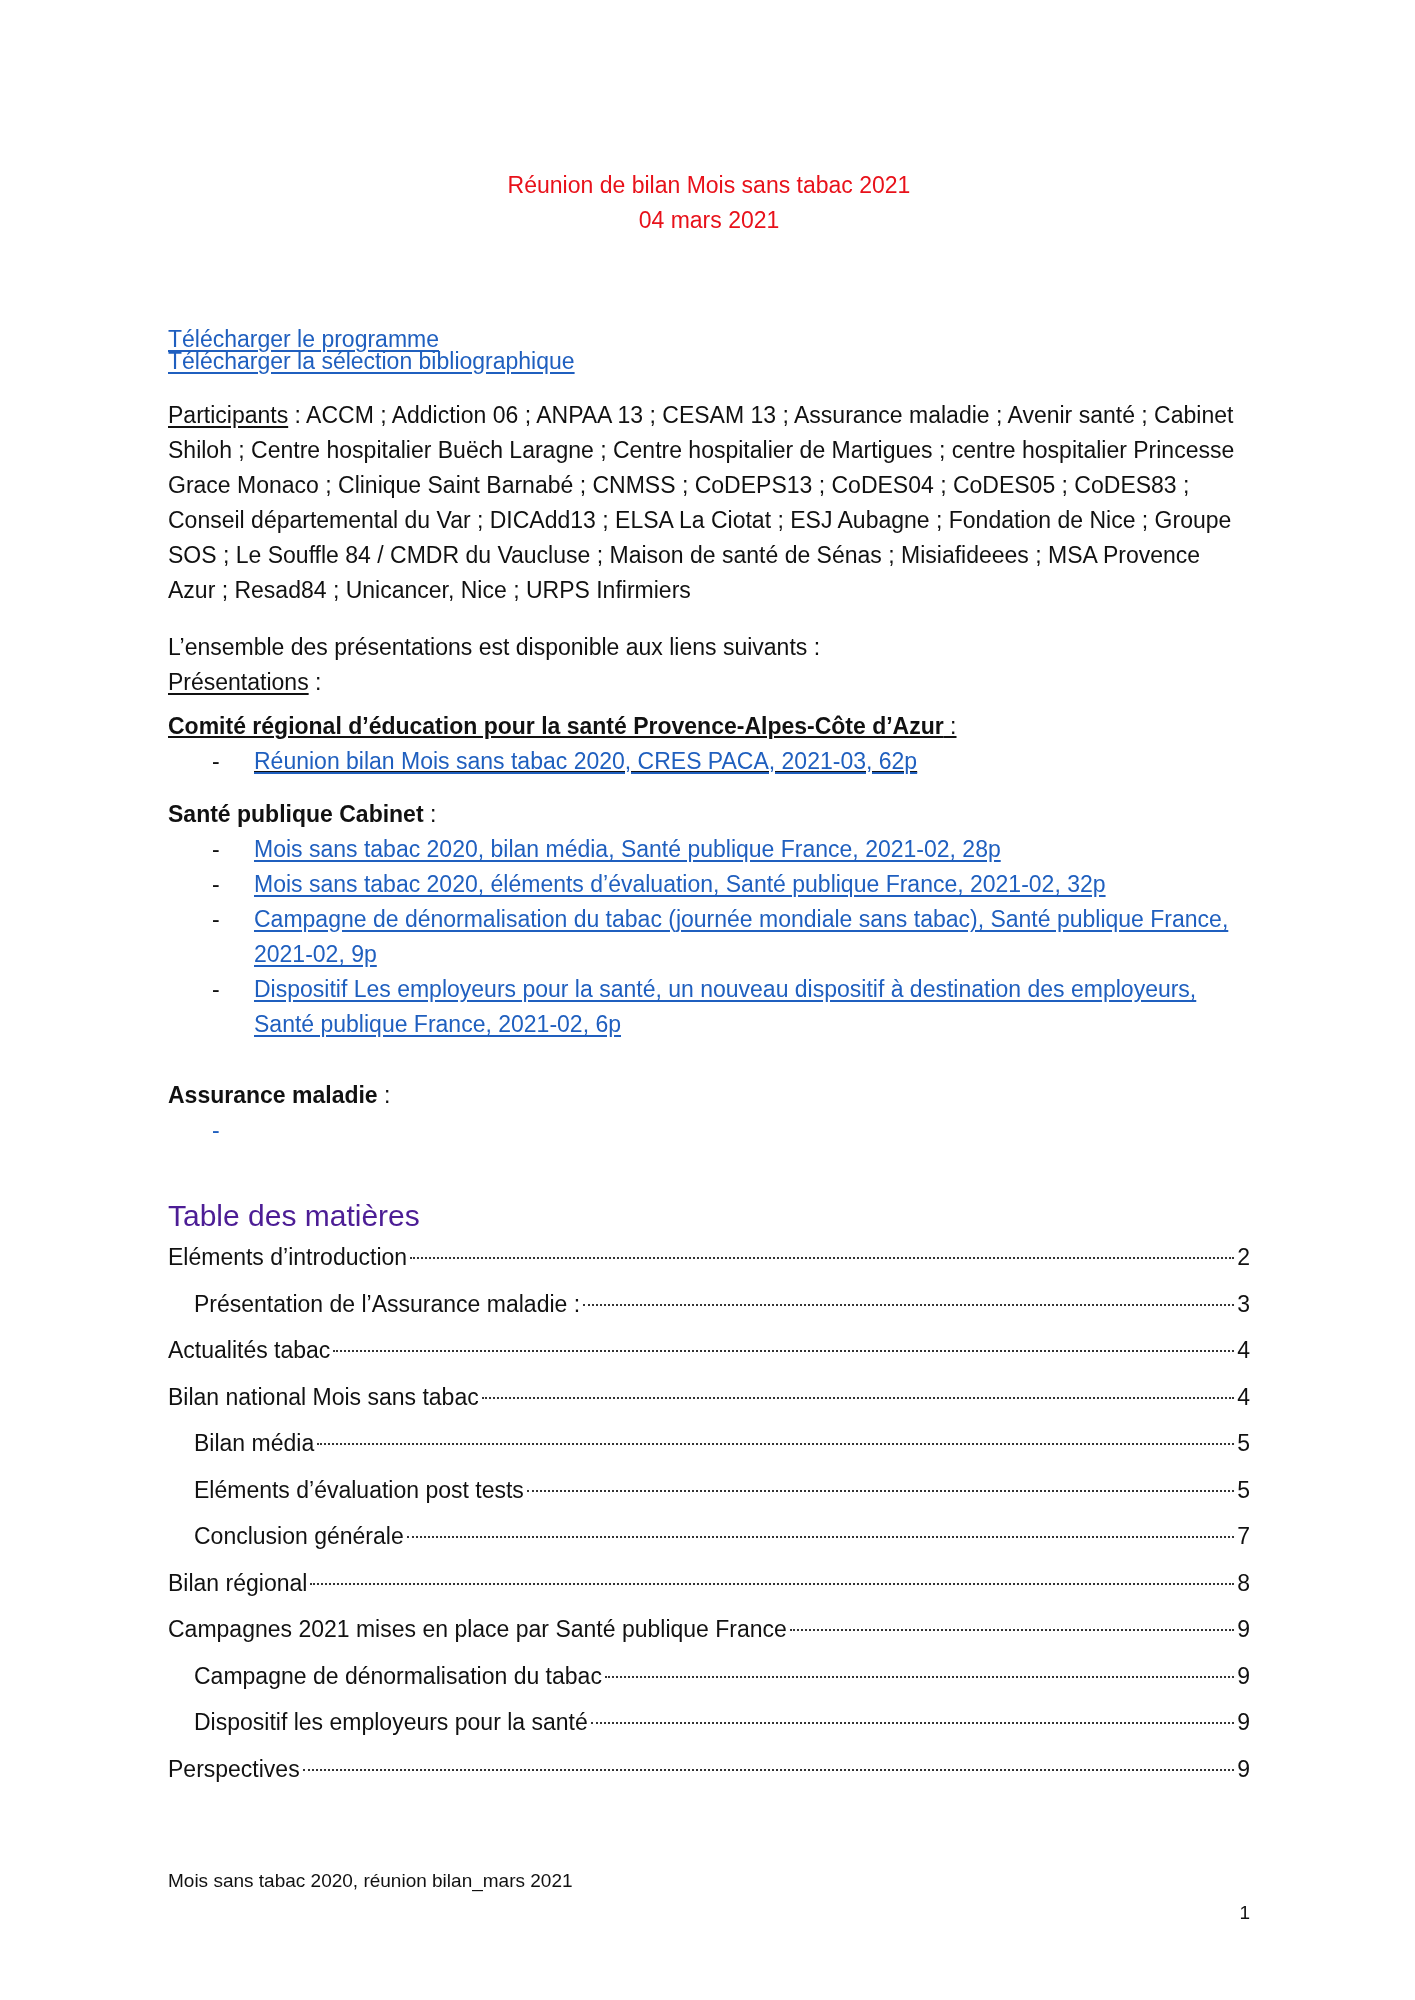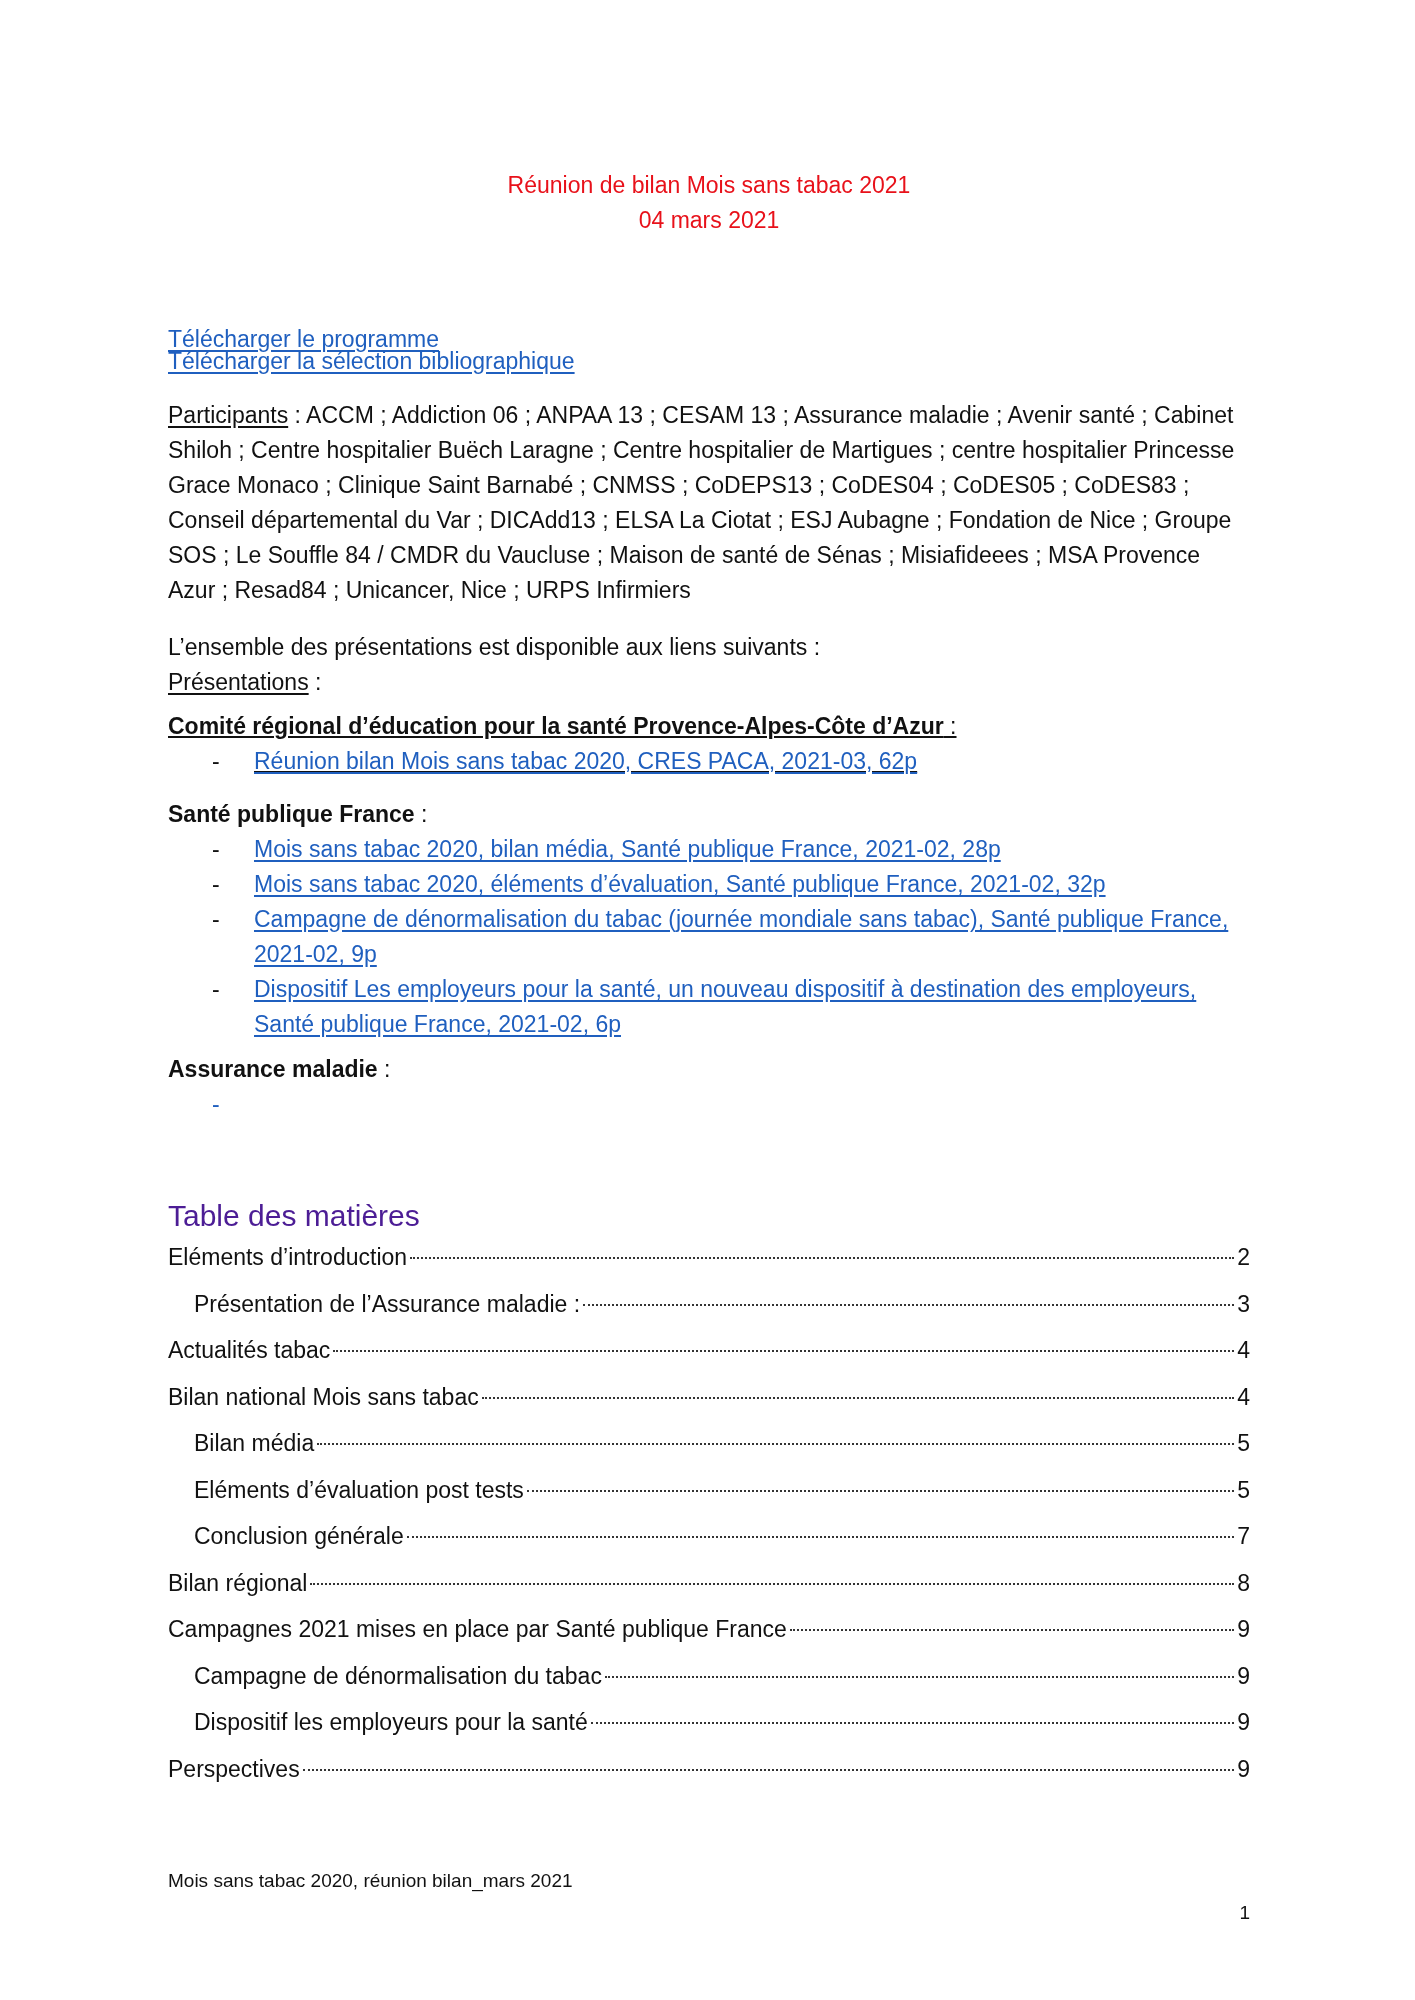--- a/index.html
+++ b/index.html
@@ -147,42 +147,42 @@
         <div><span class="b">Comité régional d’éducation pour la santé Provence-Alpes-Côte d’Azur</span><span> :</span></div>
         <ul class="list">
           <li>
             <span class="dash">-</span>
             <a class="link">Réunion bilan Mois sans tabac 2020, CRES PACA, 2021-03, 62p</a>
           </li>
         </ul>
       </div>
 
       <div style="margin-top:18px;">
-        <div><span class="b">Santé publique France</span><span> :</span></div>
+        <div><span class="b">Santé publique Cabinet</span><span> :</span></div>
         <ul class="list">
           <li>
             <span class="dash">-</span>
             <a class="link">Mois sans tabac 2020, bilan média, Santé publique France, 2021-02, 28p</a>
           </li>
           <li>
             <span class="dash">-</span>
             <a class="link">Mois sans tabac 2020, éléments d’évaluation, Santé publique France, 2021-02, 32p</a>
           </li>
           <li>
             <span class="dash">-</span>
             <a class="link">Campagne de dénormalisation du tabac (journée mondiale sans tabac), Santé publique France, 2021-02, 9p</a>
           </li>
           <li>
             <span class="dash">-</span>
             <a class="link">Dispositif Les employeurs pour la santé, un nouveau dispositif à destination des employeurs, Santé publique France, 2021-02, 6p</a>
           </li>
         </ul>
       </div>
 
-      <div style="margin-top:10px;">
+      <div style="margin-top:36px;">
         <div><span class="b">Assurance maladie</span><span> :</span></div>
         <ul class="list">
           <li>
             <span class="dash blue">-</span>
           </li>
         </ul>
       </div>
     </div>
 
     <div class="toc-heading">Table des matières</div>

